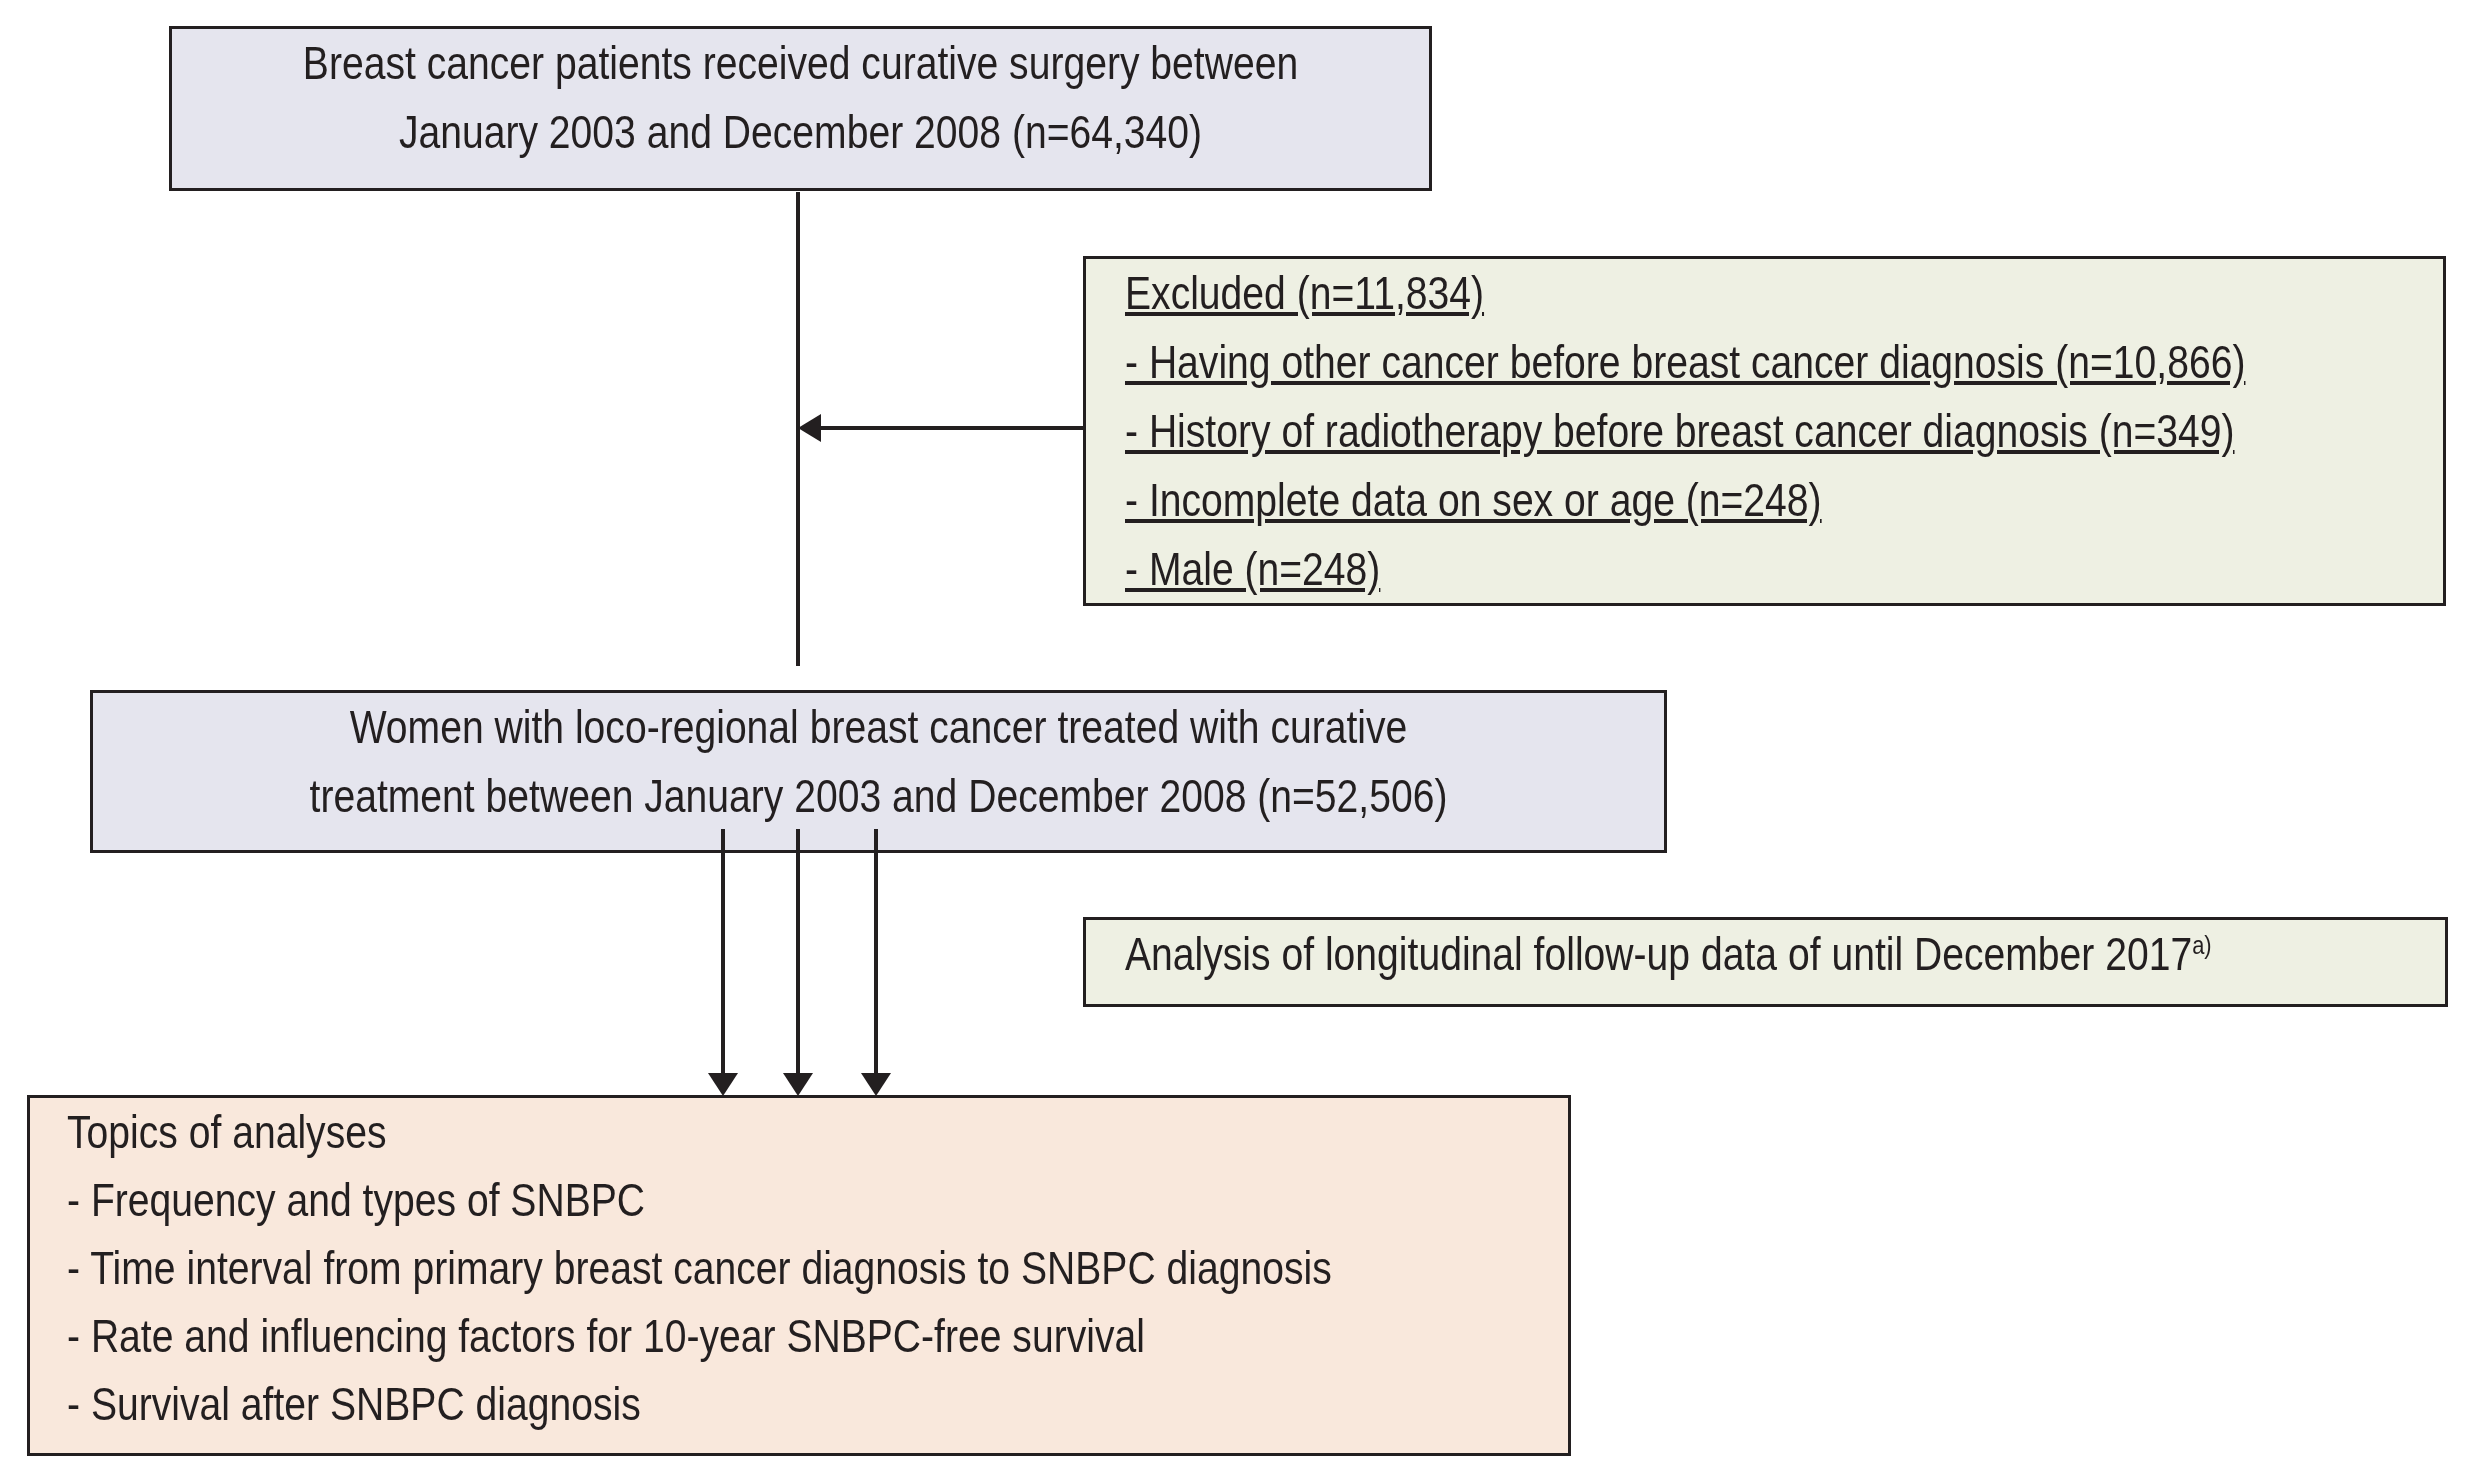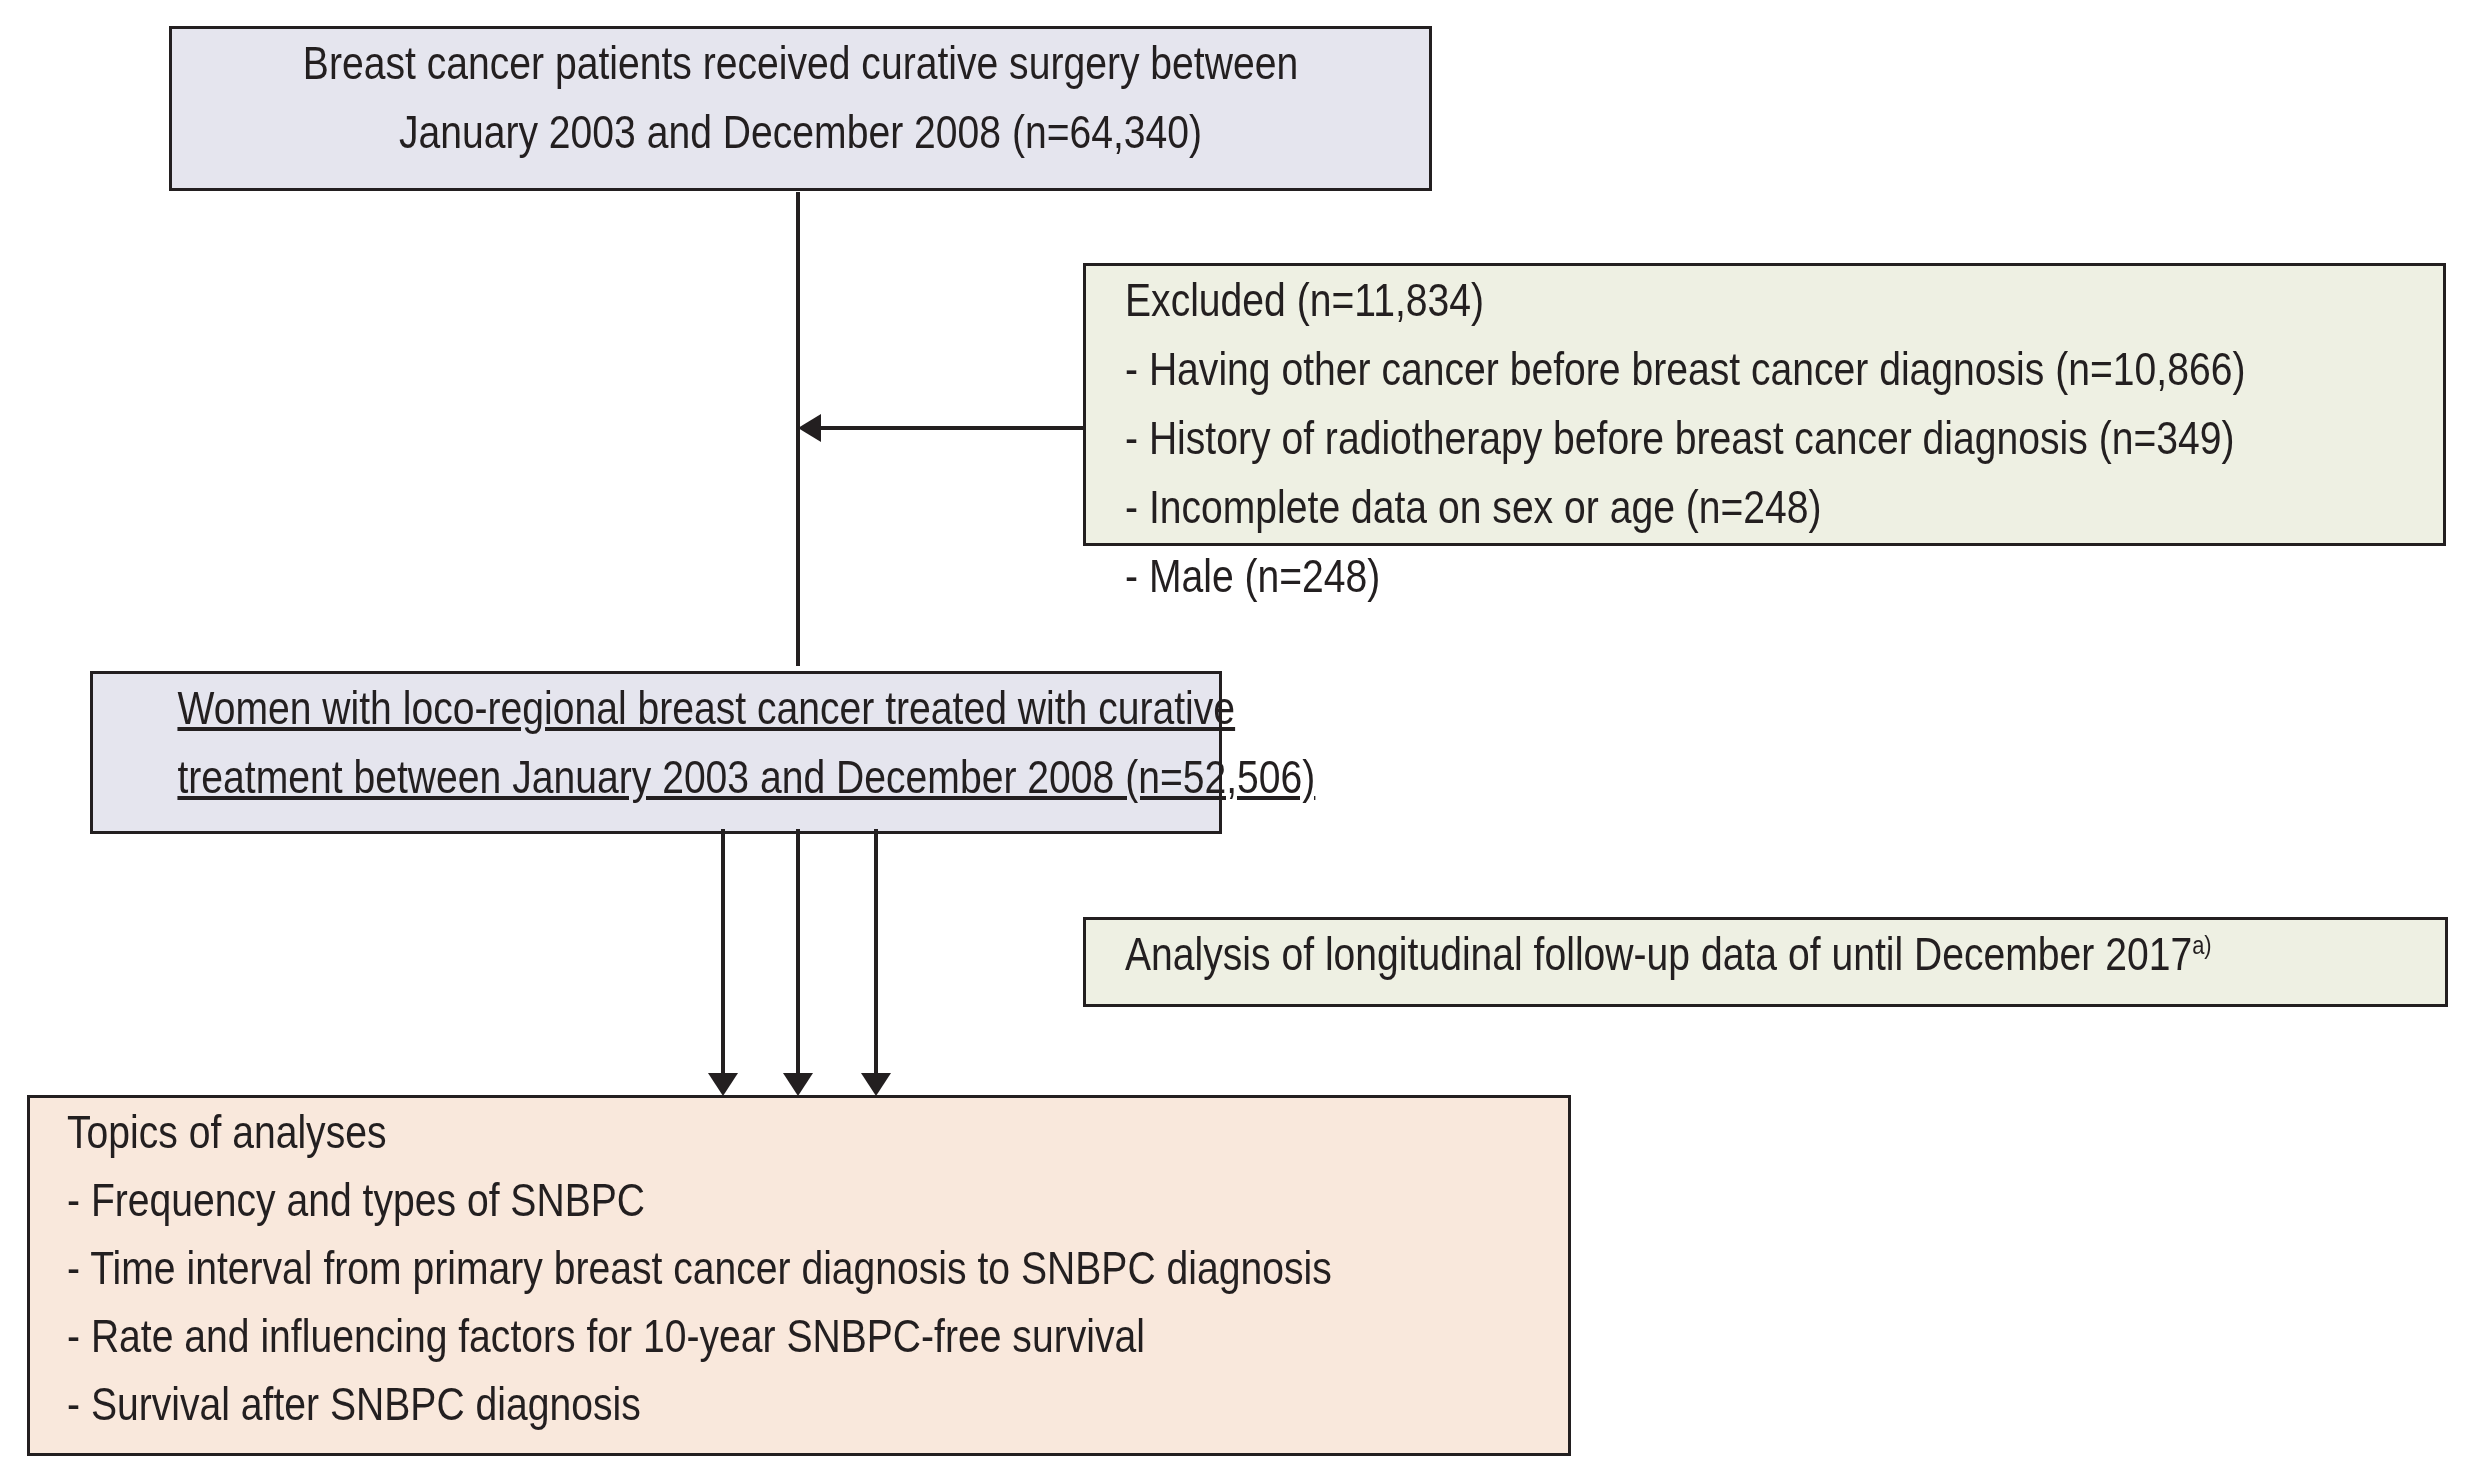--- a/index.html
+++ b/index.html
@@ -40,23 +40,23 @@
     transform-origin: 50% 50%;
   }
   .tline.left {
     width: 100%;
     text-align: left;
     transform: scaleX(0.85);
     transform-origin: 0 50%;
   }
 
   #box-top      { left: 169px;  top: 26px;   width: 1263px; height: 165px; }
-  #box-excluded { left: 1083px; top: 263px;  width: 1363px; height: 283px; padding-left: 39px; }
+  #box-excluded { left: 1083px; top: 256px;  width: 1363px; height: 350px; padding-left: 39px; text-decoration: underline; }
   #box-excluded .tline { line-height: 69px; }
-  #box-cohort   { left: 90px;  top: 671px;  width: 1132px; height: 163px; text-decoration: underline; }
+  #box-cohort   { left: 90px;  top: 690px;  width: 1577px; height: 163px; }
   #box-analysis { left: 1083px; top: 917px; width: 1365px; height: 90px; padding-left: 39px; }
   #box-topics   { left: 27px;   top: 1095px; width: 1544px; height: 361px; padding-left: 37px; }
   #box-topics .tline { line-height: 68px; }
 
   sup {
     font-size: 0.56em;
     line-height: 0;
     vertical-align: super;
   }
 

